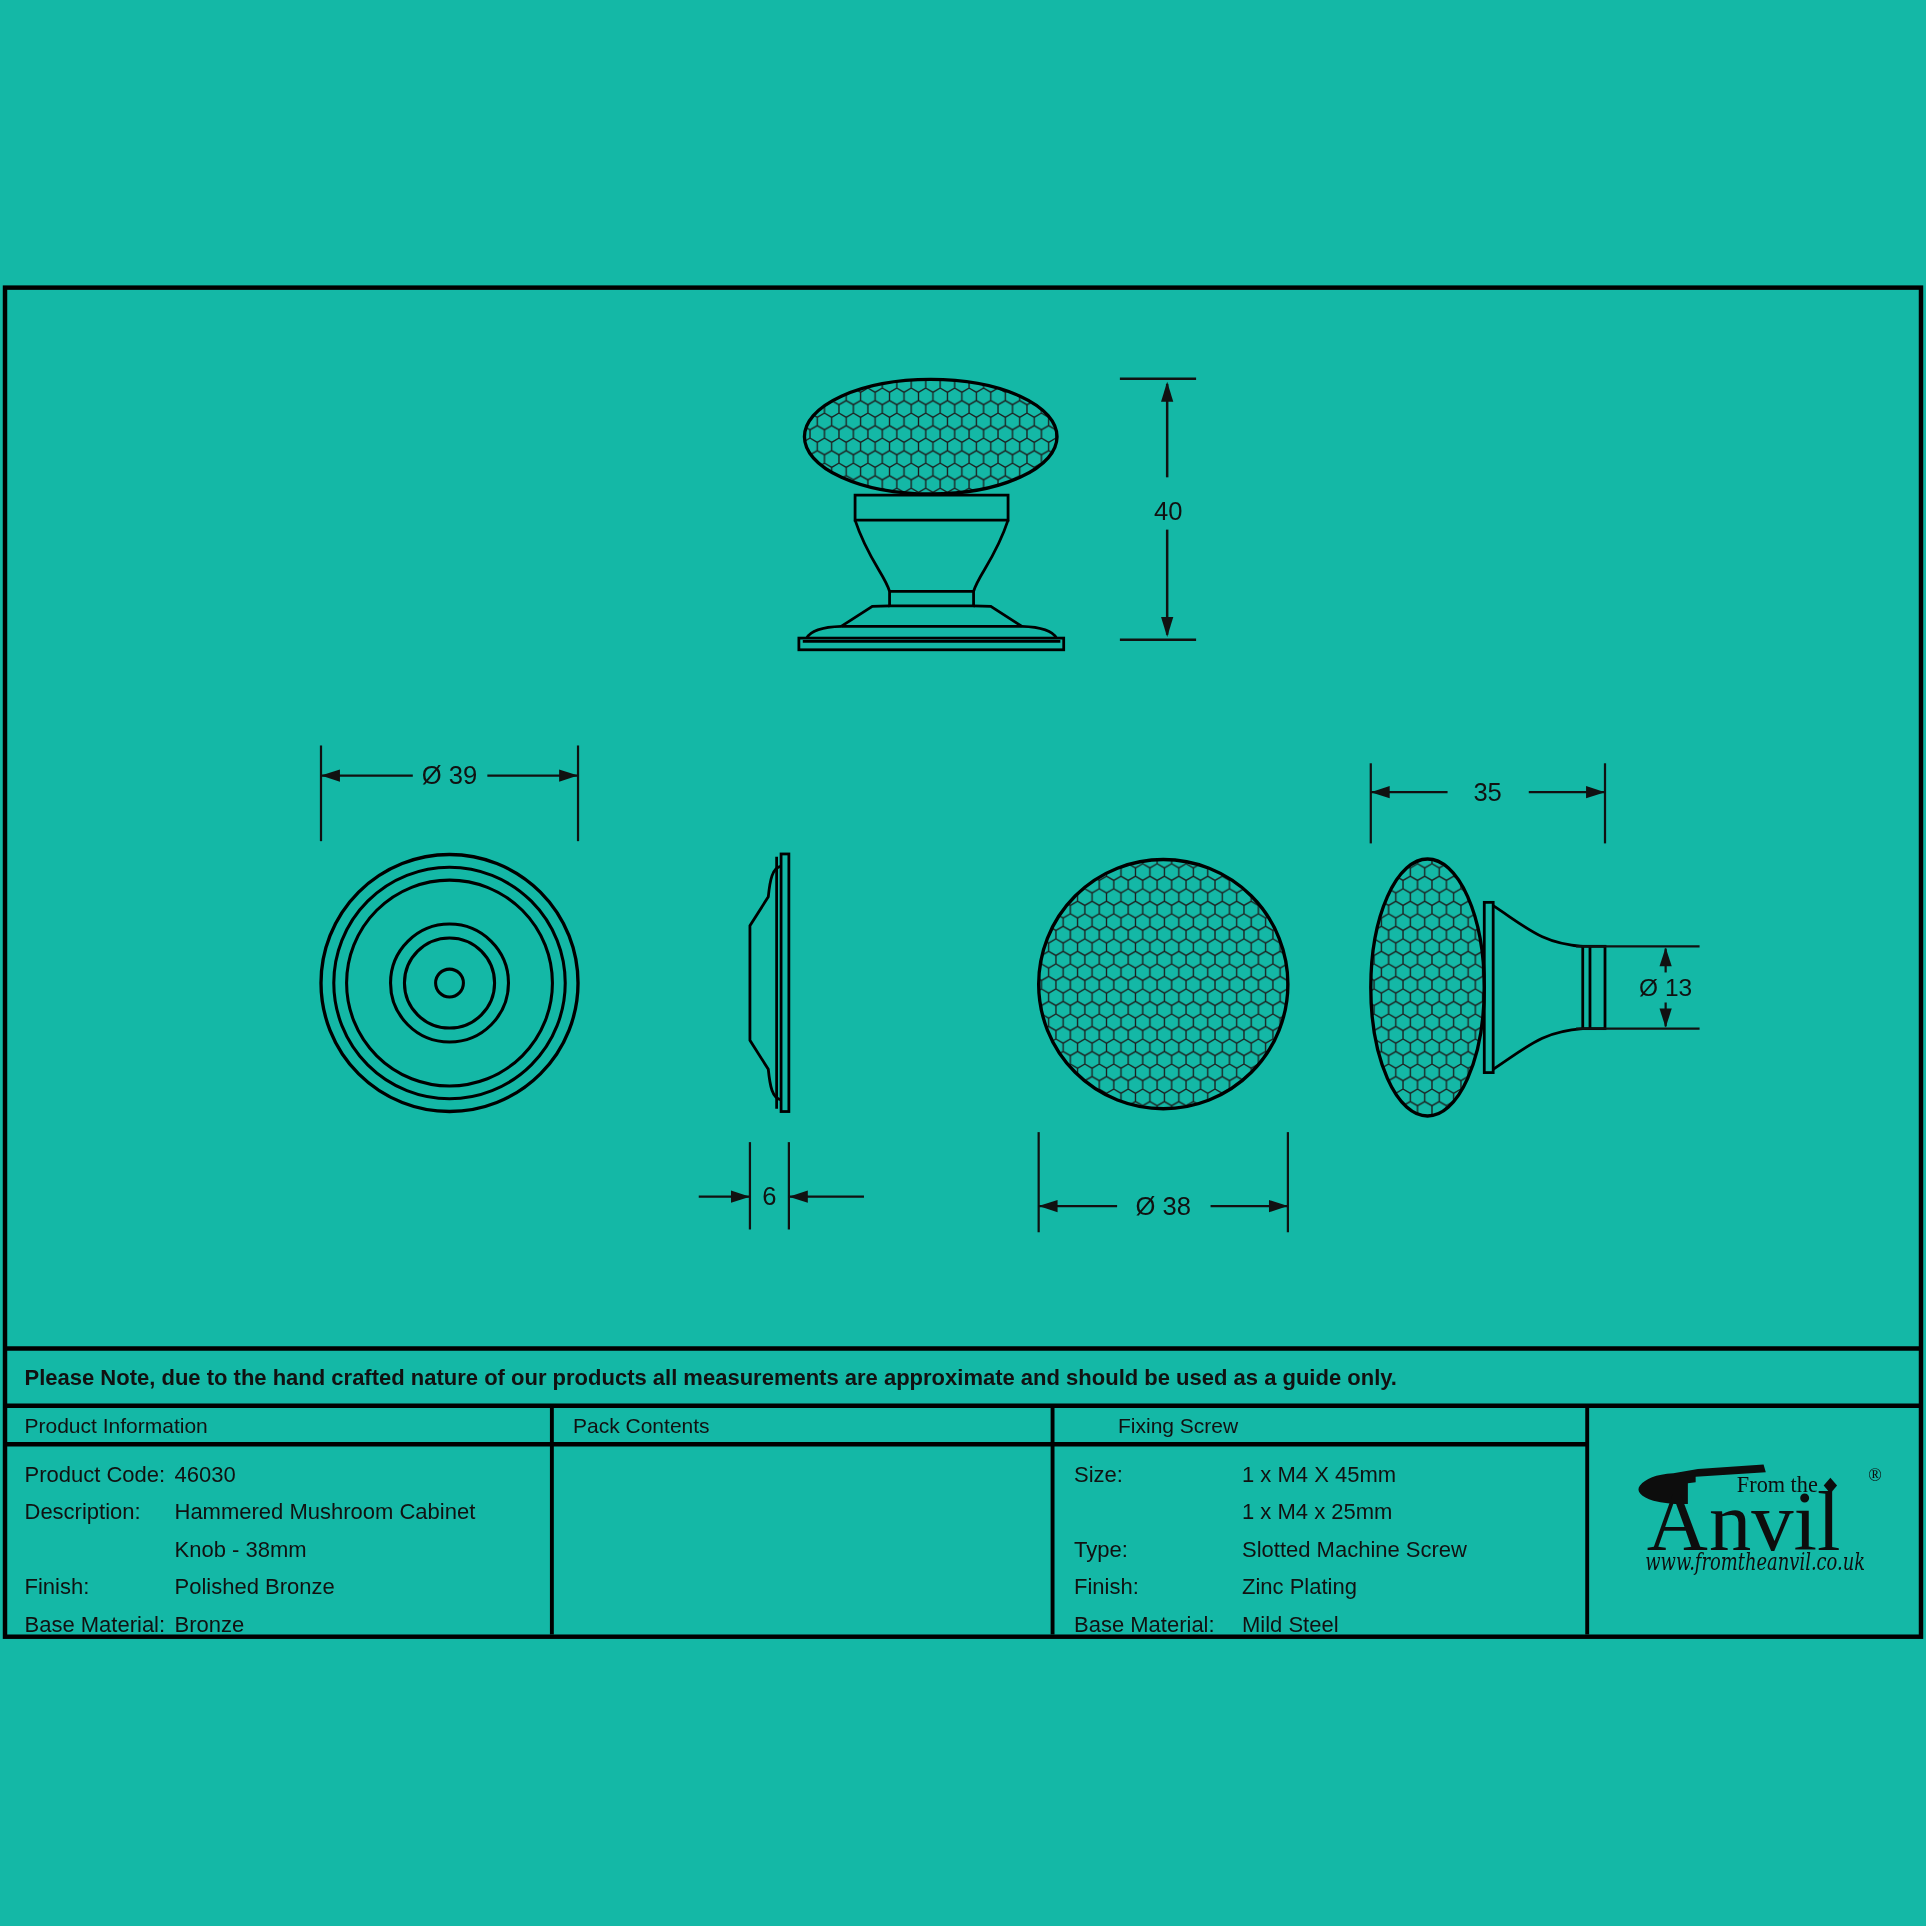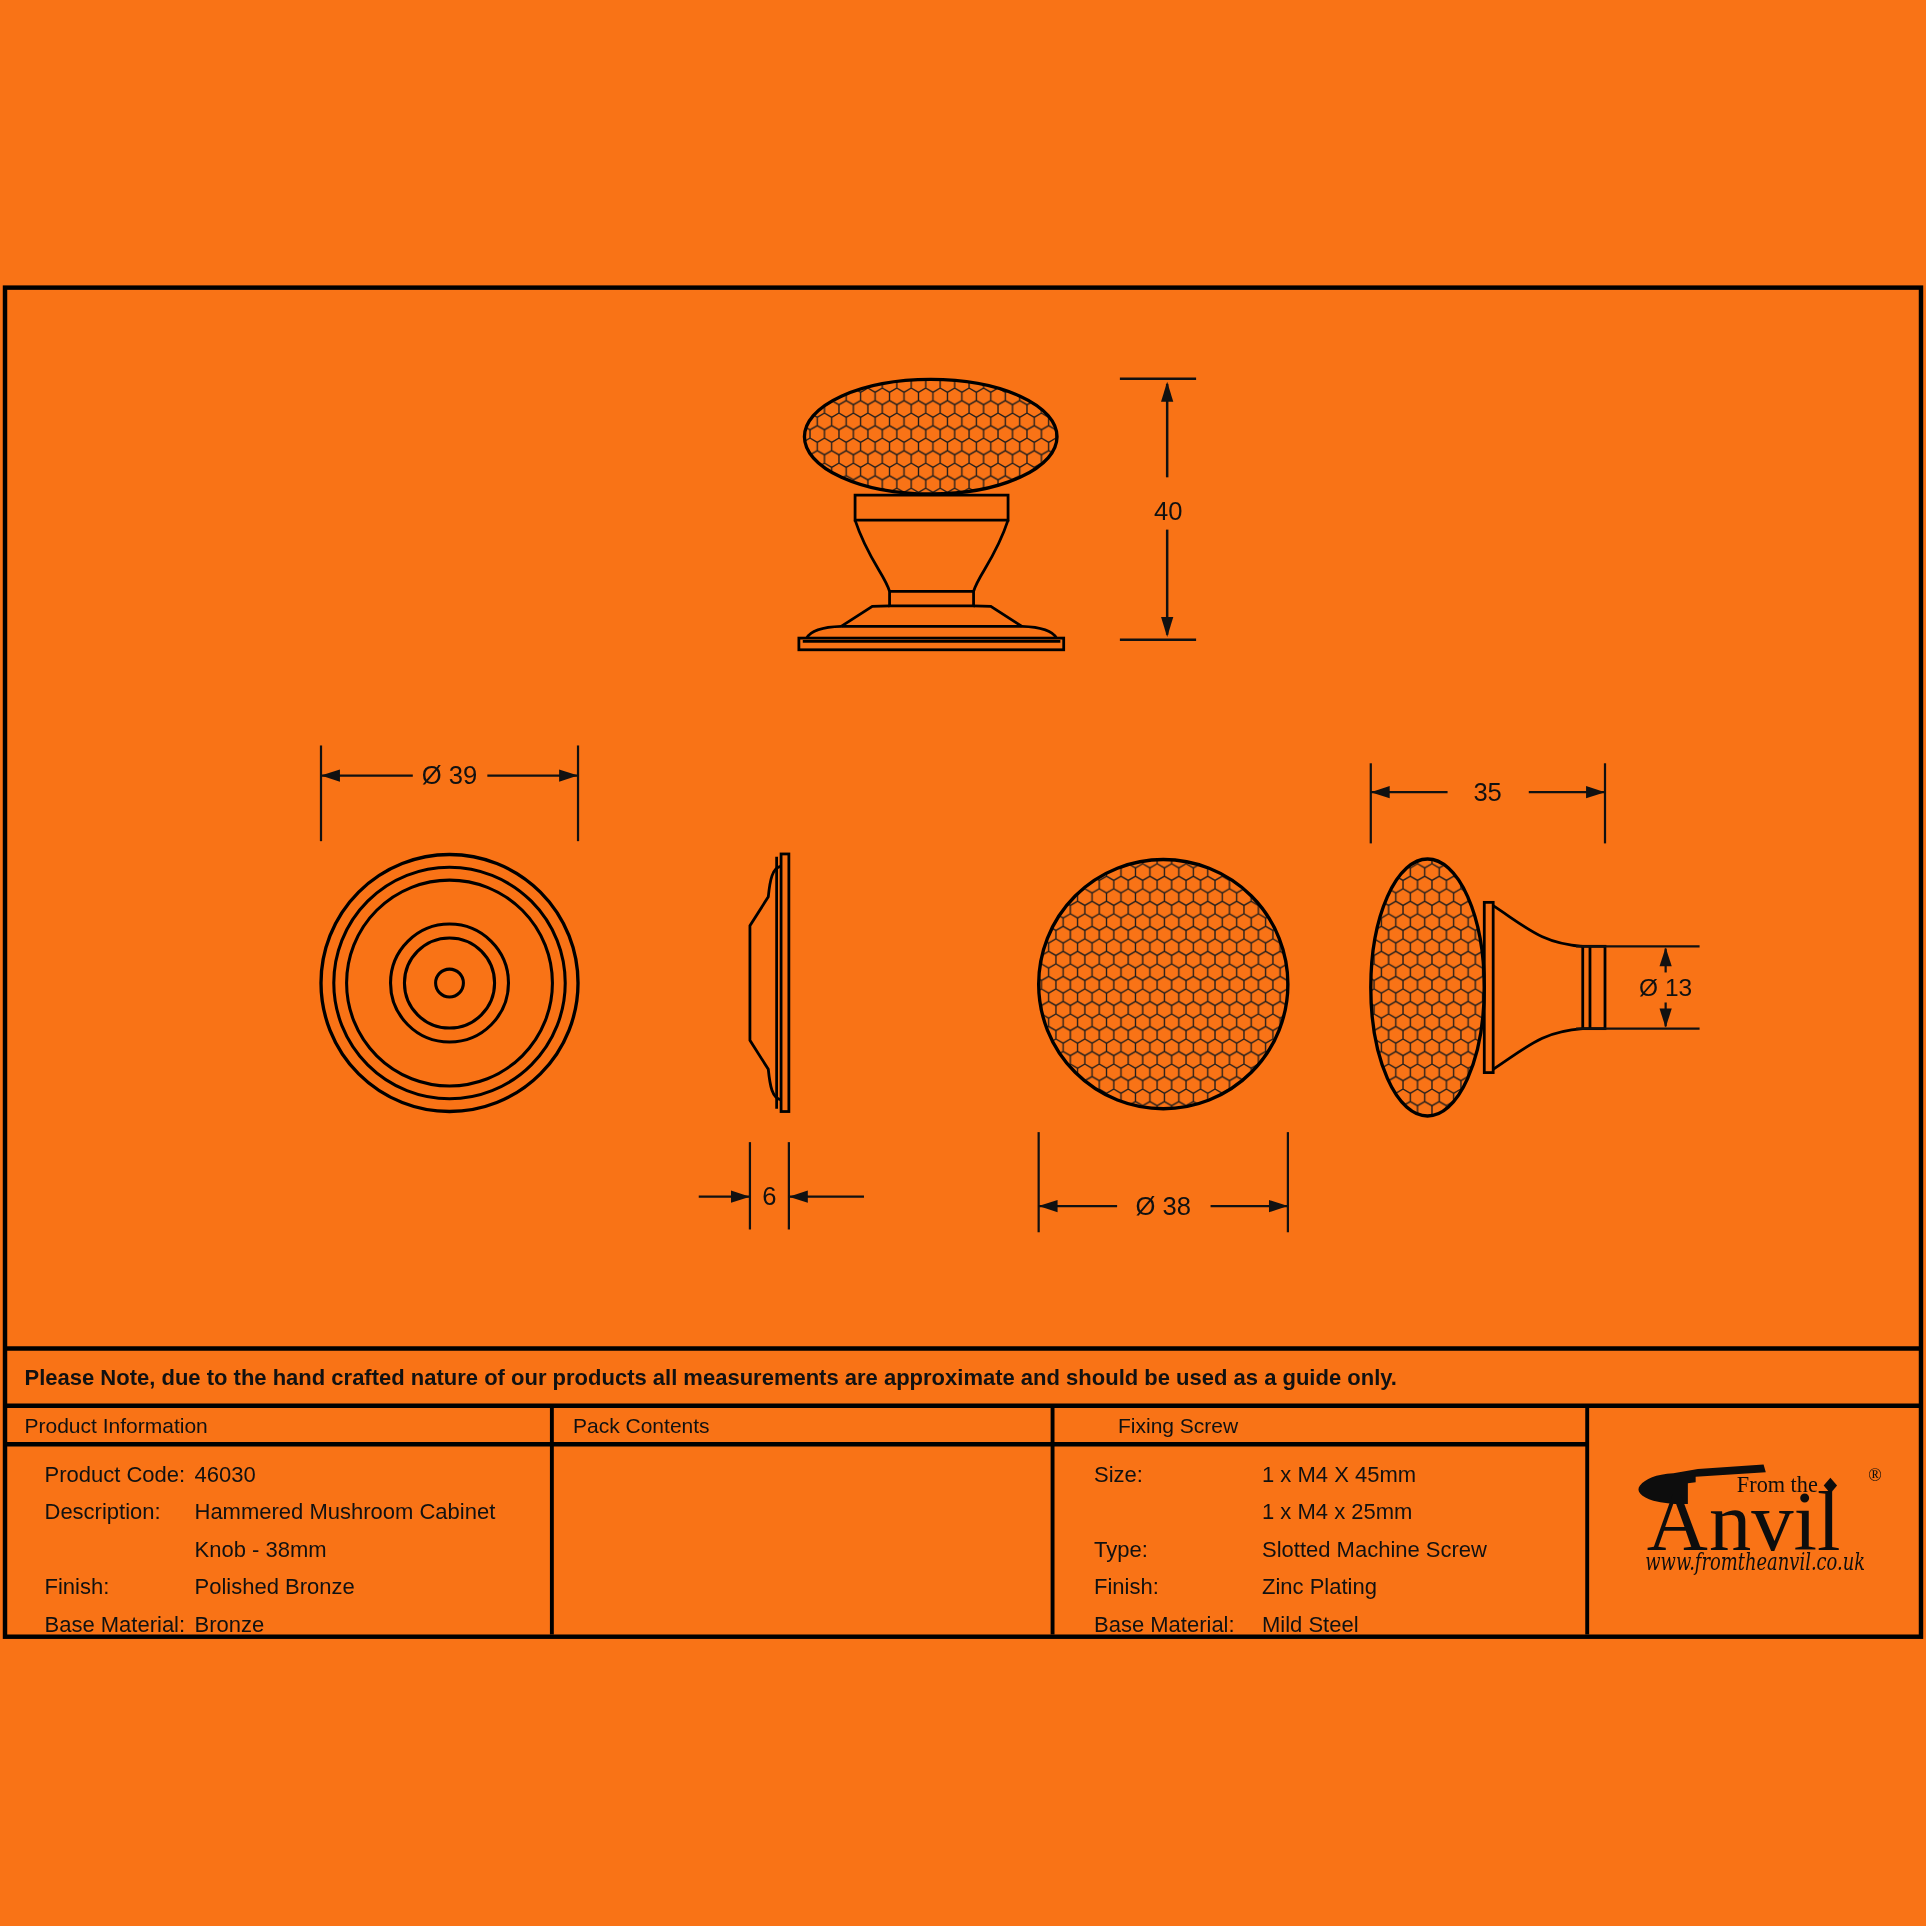--- a/index.html
+++ b/index.html
@@ -1,30 +1,30 @@
 <!DOCTYPE html>
 <html style="font-size:9px"><head>
 <meta charset="utf-8">
 <style>
   html,body{margin:0;padding:0;background:#ffffff;}
   .sheet{
     position:relative;
     width:1926px;height:1926px;
-    background:#f97316;
+    background:#14b8a6;
     font-family:"Liberation Sans",sans-serif;
     color:#111;
     overflow:hidden;
   }
   .sheet svg{position:absolute;left:0;top:0;}
   .txt{position:absolute;white-space:nowrap;}
   .note-text{font-size:22px;line-height:27px;font-weight:bold;}
   .col-header{font-size:21px;line-height:25.6px;}
   .cell{position:absolute;display:flex;flex-direction:column;gap:14px;font-size:22px;line-height:23.4px;}
   .cell .row{display:flex;}
-  .cell .lbl{flex:0 0 auto;margin-left:20px;}
+  .cell .lbl{flex:0 0 auto;}
   .prod .lbl{width:150px;}
   .fix  .lbl{width:168px;}
 </style>
 </head>
 <body>
 
 <div class="sheet">
 
   <svg width="1926" height="1926" viewBox="0 0 3462 3462">
     <defs>

